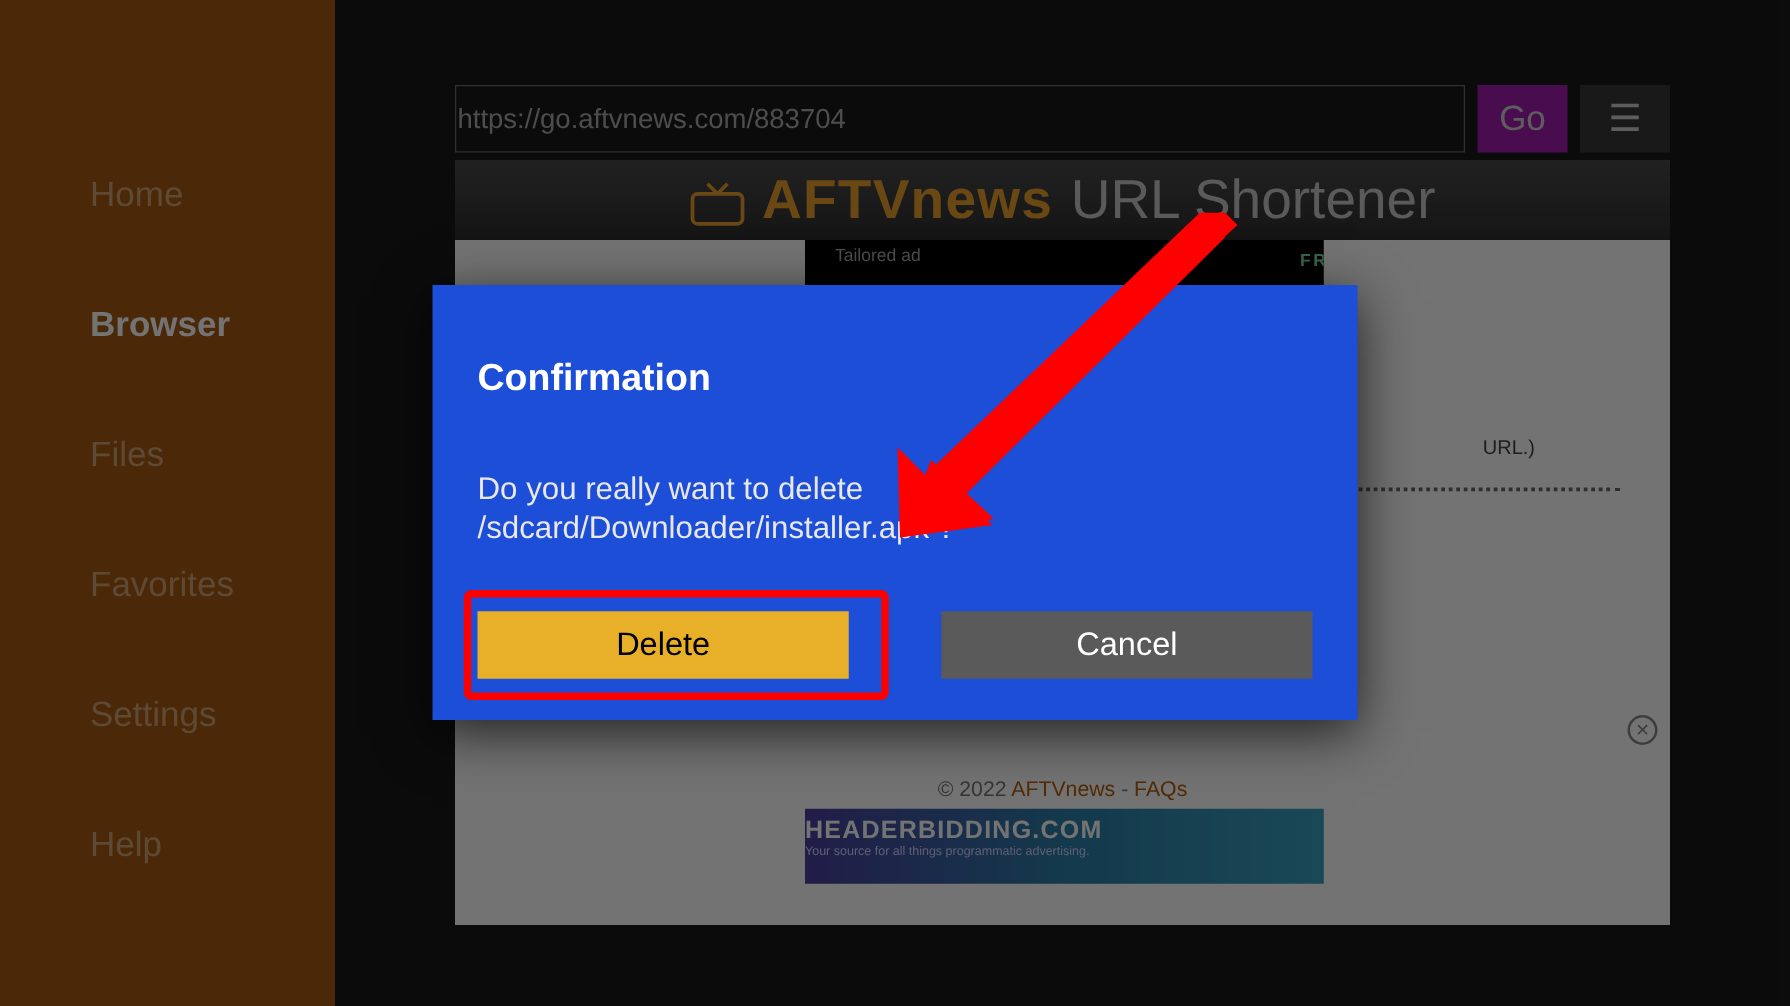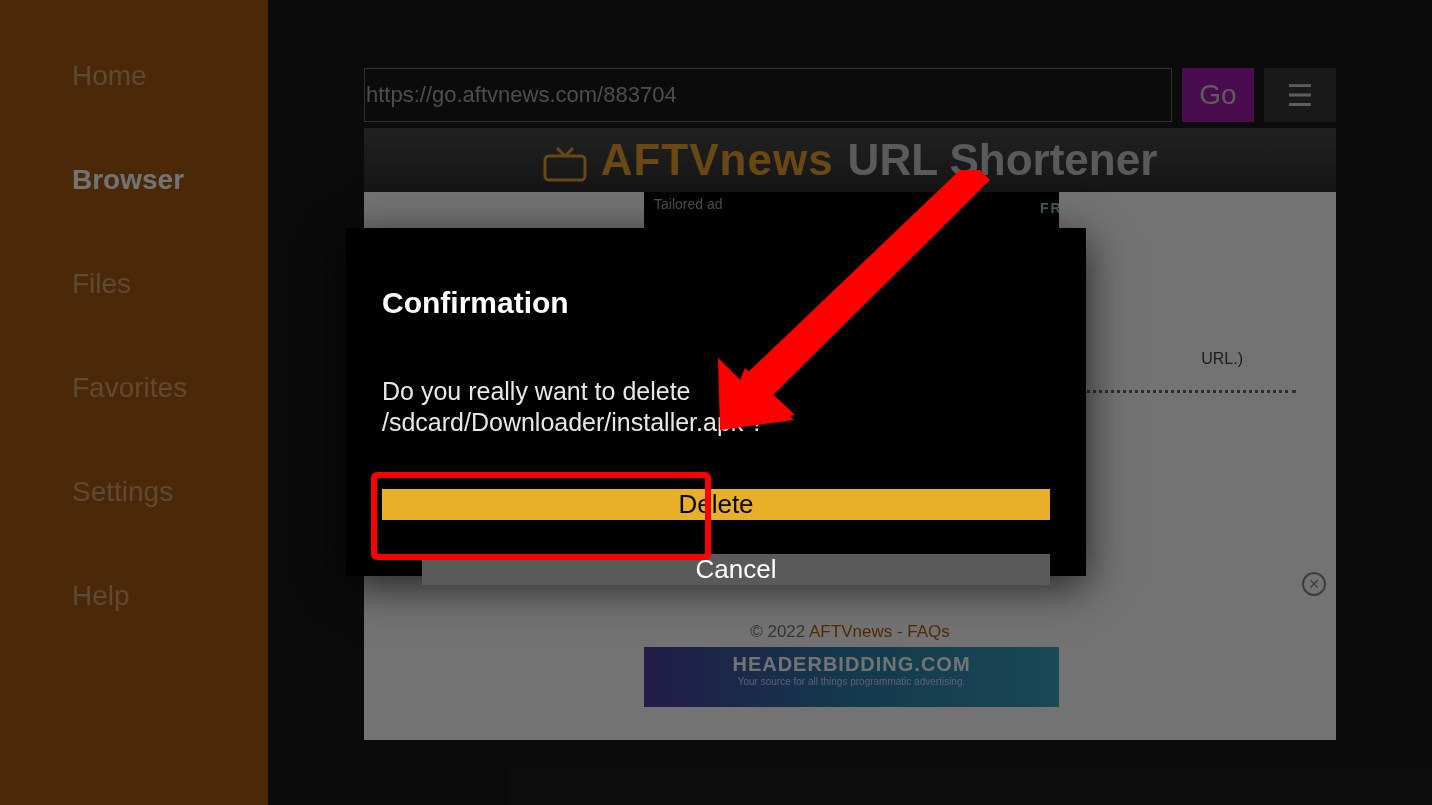--- a/index.html
+++ b/index.html
@@ -10,21 +10,21 @@
     font-family: Arial, Helvetica, sans-serif;
     position: relative;
     overflow: hidden;
   }
   
   .sidebar {
     position: absolute;
     left: 0; top: 0;
     width: 268px; height: 805px;
     background: #a75a12;
-    padding-top: 40px;
+    padding-top: 120px;
   }
   .sidebar-item {
     padding: 20px 0 20px 72px;
     font-size: 28px;
     color: #d0a376;
     cursor: pointer;
     margin-bottom: 32px;
   }
   .sidebar-item.active {
     color: #ffffff;
@@ -71,54 +71,54 @@
     width: 972px; height: 64px;
     background: linear-gradient(#4a4a4a,#2f2f2f);
     display: flex;
     align-items: center;
     justify-content: center;
     gap: 14px;
     font-size: 44px;
   }
   .tv-icon { width: 44px; height: 36px; display: inline-block; }
   .aftv-brand { color: #e8a02e; font-weight: bold; letter-spacing: 1px; }
-  .aftv-sub { color: #c7c7c7; font-weight: bold; }
+  .aftv-sub { color: #c7c7c7; }
   
   .content {
     position: absolute;
     left: 364px; top: 192px;
     width: 972px; height: 548px;
     background: #ffffff;
   }
   .ad-strip {
     position: absolute;
     left: 280px; top: 0;
     width: 415px; height: 36px;
     background: #000;
     color: #aaa;
     font-size: 14px;
-    padding: 4px 10px;
+    padding: 4px 24px;
     overflow: hidden;
   }
   .ad-free {
     position: absolute;
     right: -15px; top: 8px;
     color: #7ae0a5;
     font-weight: bold;
     letter-spacing: 2px;
   }
   .installer-link {
     position: absolute;
     right: 40px; top: 116px;
     color: #b5600d;
     font-size: 25px;
   }
   .installer-note {
     position: absolute;
-    right: 93px; top: 158px;
+    right: 108px; top: 158px;
     color: #444;
     font-size: 16px;
   }
   .dots {
     position: absolute;
     right: 40px; top: 198px;
     width: 300px;
     border-top: 3px dotted #666;
   }
   .close-circle {
@@ -139,56 +139,54 @@
     color: #666;
   }
   .footer-text .copy { color:#777; }
   .footer-text .link { color:#b5600d; }
   .hb-banner {
     position: absolute;
     left: 280px; top: 455px;
     width: 415px; height: 60px;
     background: linear-gradient(90deg,#4a3fa0,#2c7fa8,#3aa0c0);
     color: #fff;
-    text-align: center;
     padding-top: 6px;
   }
   .hb-banner .hb-title { font-size: 20px; letter-spacing: 1px; font-weight: bold; }
   .hb-banner .hb-sub { font-size: 10px; color:#d0d0ff; }
   
   .dim {
     position: absolute;
     left: 0; top: 0; width: 1432px; height: 805px;
     background: rgba(0,0,0,0.55);
   }
   
   .dialog {
     position: absolute;
     left: 346px; top: 228px;
     width: 740px; height: 348px;
-    background: #000000;
+    background: #1d4ed8;
     box-shadow: 0 10px 40px rgba(0,0,0,0.7);
     padding: 58px 36px 0 36px;
   }
   .dialog-title {
     color: #fff;
     font-size: 30px;
     font-weight: bold;
     margin-bottom: 56px;
   }
   .dialog-msg {
     color: #e8e8e8;
     font-size: 25px;
     line-height: 1.25;
     margin-bottom: 50px;
   }
   .dialog-buttons {
     display: flex;
     gap: 34px;
-    flex-direction: column;
   }
   .btn {
     flex: 1;
     height: 54px;
     font-size: 26px;
     border: none;
     cursor: pointer;
   }
   .btn-delete {
     background: #e8b028;

